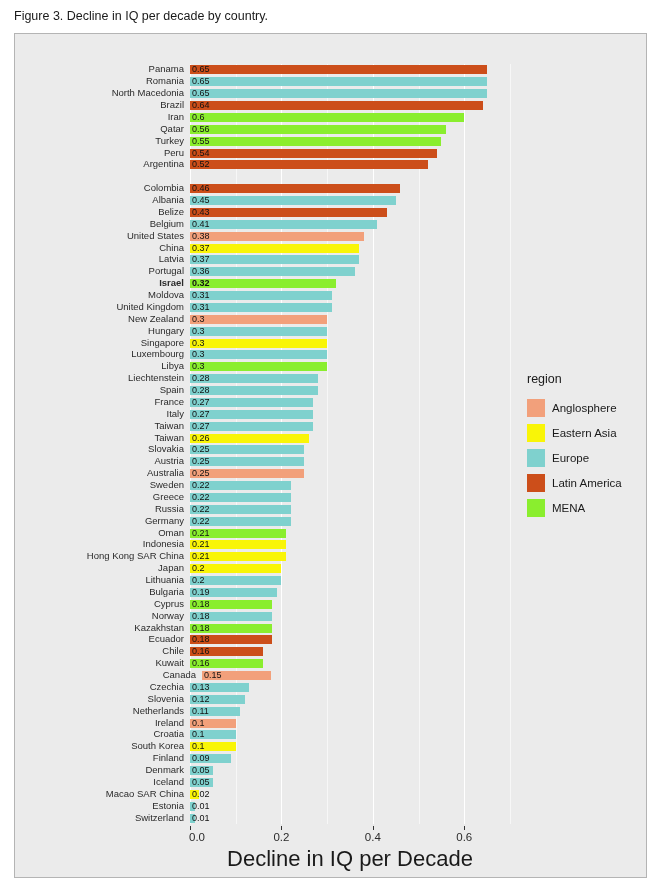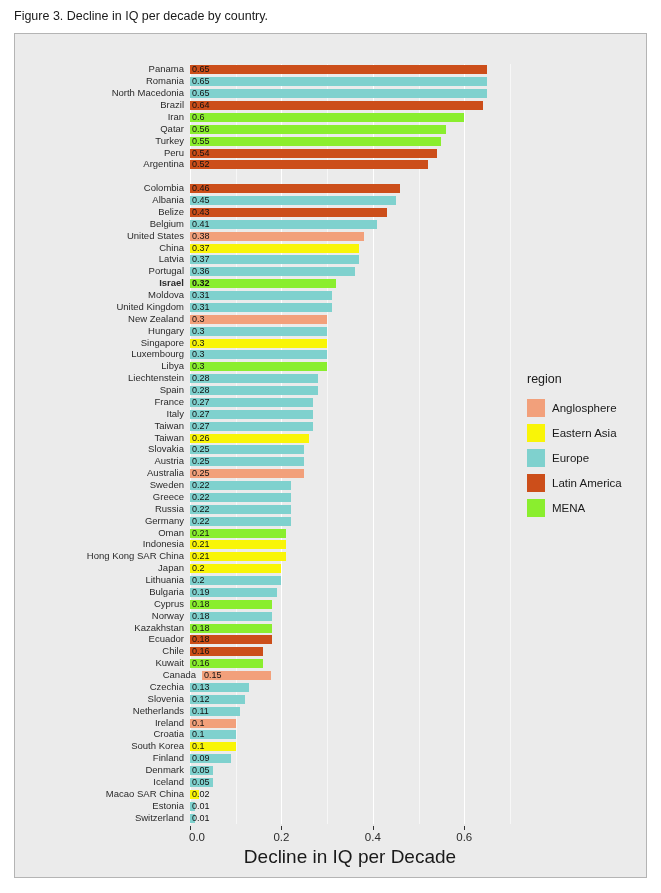--- a/index.html
+++ b/index.html
@@ -115,21 +115,21 @@
     color: #2b2b2b;
     transform: translateX(-50%);
     white-space: nowrap;
   }
   #x-axis-title {
     position: absolute;
     left: 175px;
     top: 812px;
     width: 320px;
     text-align: center;
-    font-size: 19px;
+    font-size: 22px;
     color: #1a1a1a;
   }
   #legend {
     position: absolute;
     left: 512px;
     top: 338px;
     width: 115px;
   }
   #legend-title {
     font-size: 12.5px;

